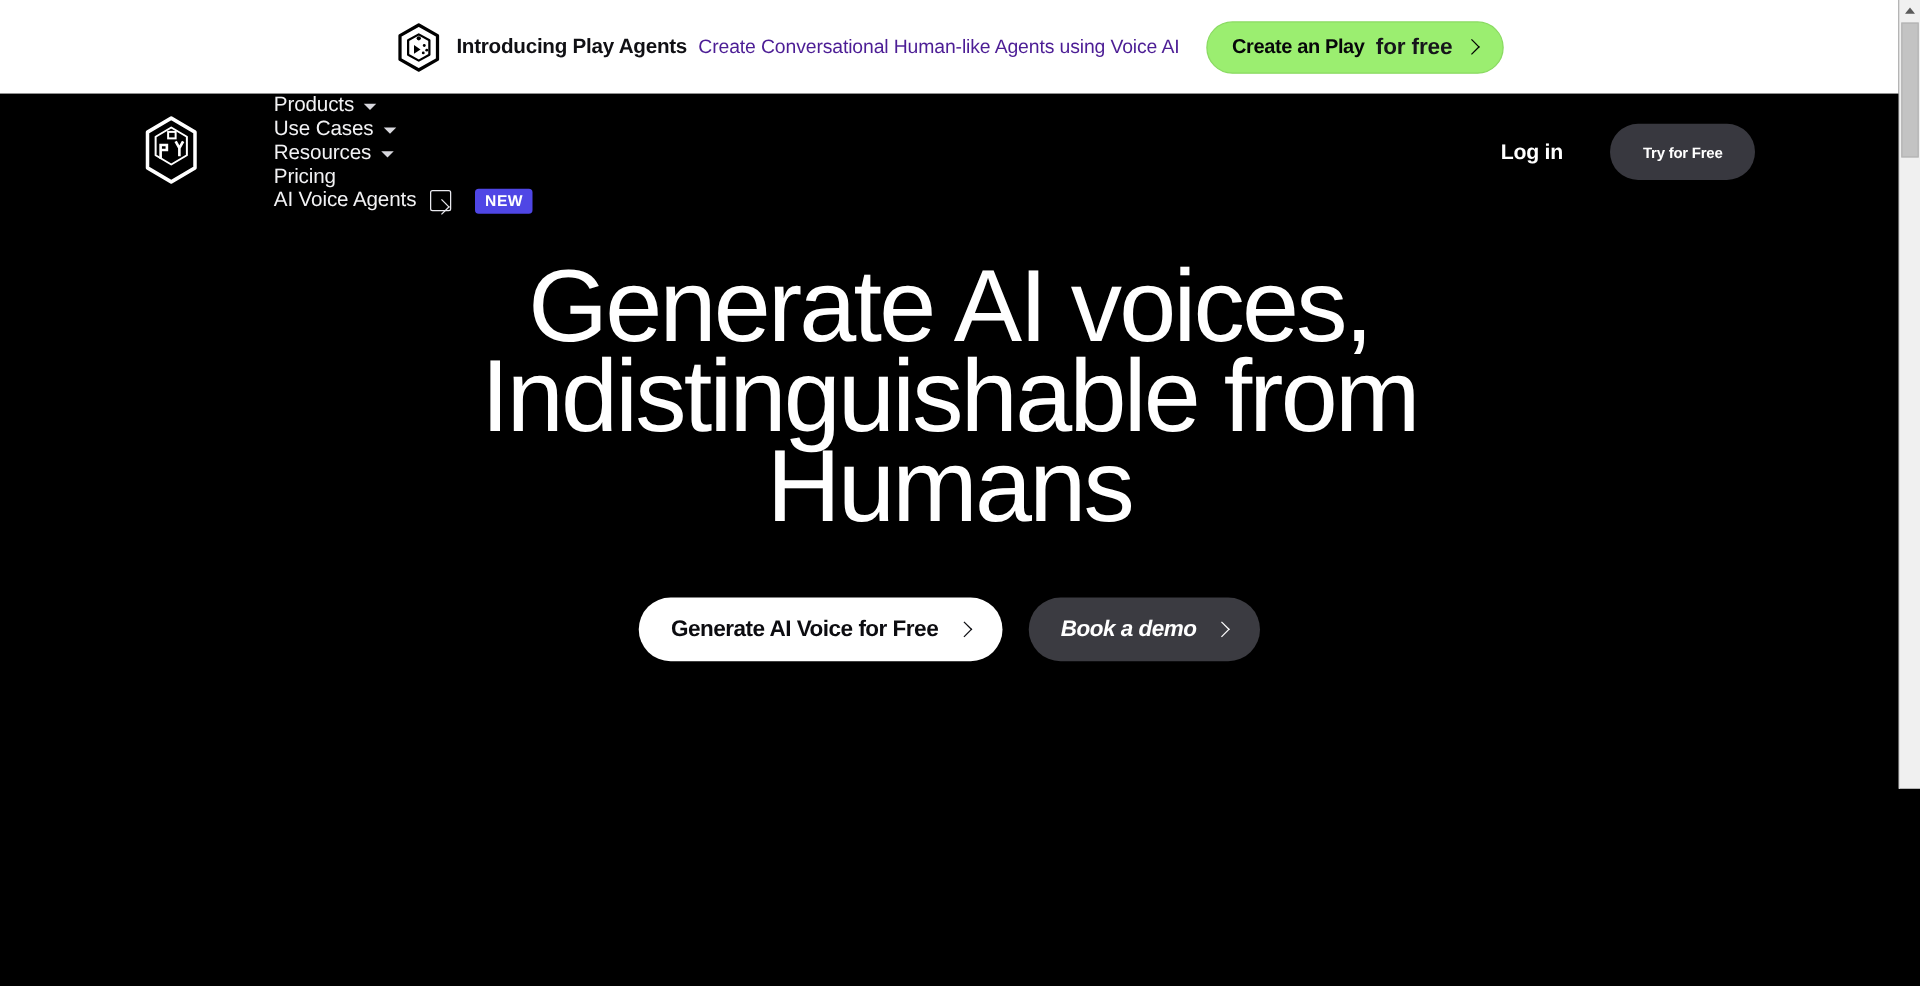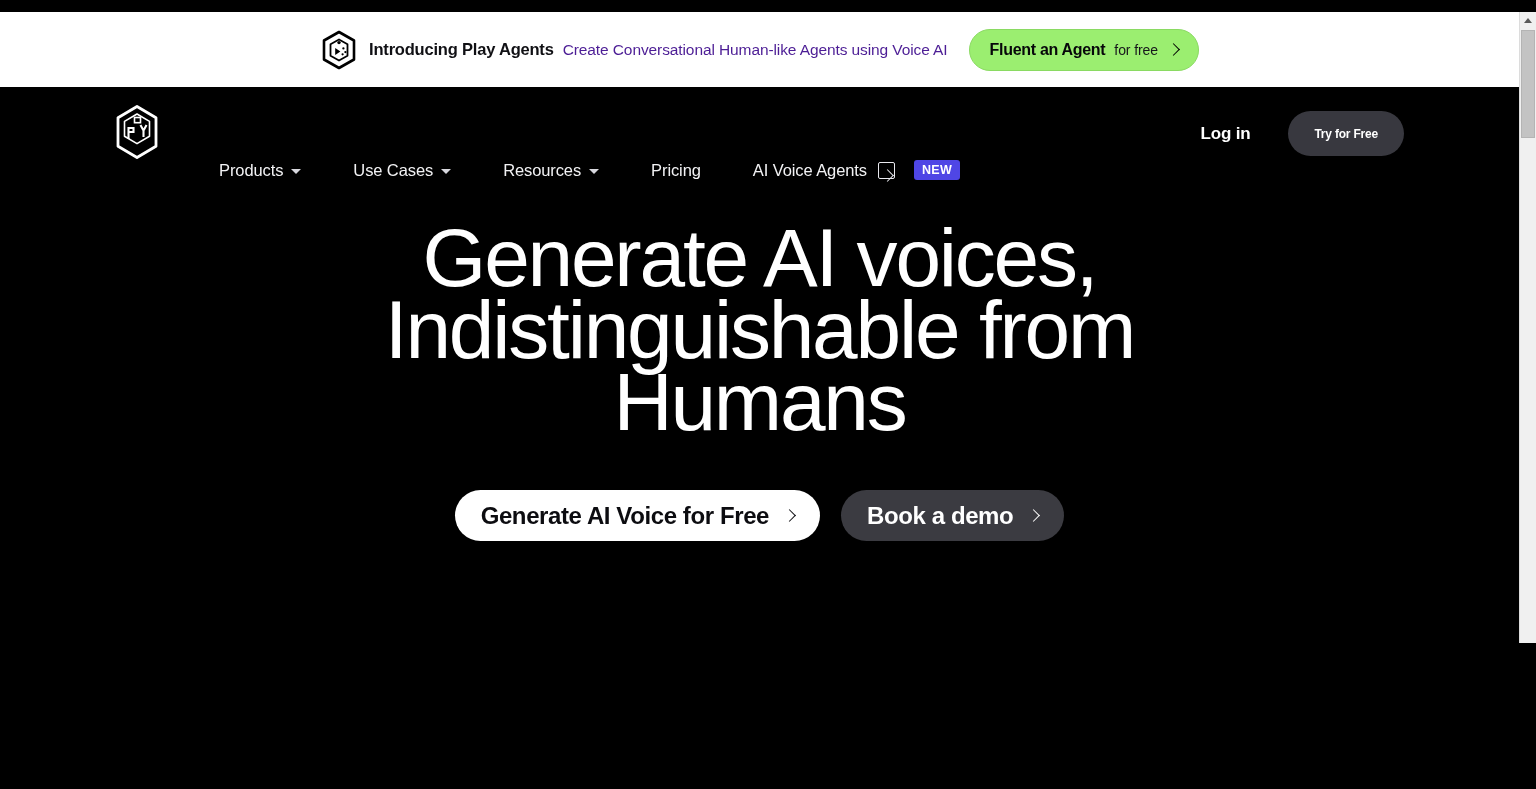--- a/index.html
+++ b/index.html
@@ -11,21 +11,20 @@
     background: #000000;
     font-family: "Liberation Sans", sans-serif;
   }
 
   #page {
     position: relative;
     width: 1536px;
     height: 631px;
     background: #000000;
     overflow: hidden;
-    margin-top: 12px;
   }
 
   
   .viewport {
     position: absolute;
     left: 0; top: 0;
     width: 1519px;
     height: 789px;
     background: #000000;
     overflow: hidden;
@@ -79,21 +78,21 @@
     display: flex;
     align-items: center;
     gap: 9px;
     cursor: pointer;
     white-space: nowrap;
   }
   .banner-cta .b1 {
     font-size: 16px; font-weight: 700; color: #07070a; letter-spacing: -0.3px;
   }
   .banner-cta .b2 {
-    font-size: 14px; font-weight: 400; color: #16161b; letter-spacing: -0.1px;
+    font-size: 18px; font-weight: 700; color: #16161b; letter-spacing: -0.1px;
   }
   .chev {
     display: inline-block;
     width: 9px; height: 9px;
     border-top: 1.8px solid currentColor;
     border-right: 1.8px solid currentColor;
     transform: rotate(45deg);
     margin-left: 2px;
     margin-bottom: 1px;
   }
@@ -111,22 +110,23 @@
   .nav-logo {
     position: absolute;
     left: 113px; top: 17px;
     width: 48px; height: 56px;
   }
   .nav-links {
     position: absolute;
     left: 219px; top: 0;
     height: 93px;
     display: flex;
-    align-items: flex-end;
+    align-items: flex-start;
     gap: 0;
+    flex-direction: column;
   }
   .nav-item {
     display: flex;
     align-items: center;
     gap: 8px;
     color: #f2f2f4;
     font-size: 16.5px;
     font-weight: 400;
     letter-spacing: -0.1px;
     cursor: pointer;
@@ -235,26 +235,26 @@
   }
   .cta {
     height: 51px;
     border-radius: 26px;
     display: flex;
     align-items: center;
     gap: 14px;
     padding: 0 28px;
     cursor: pointer;
     white-space: nowrap;
-    font-size: 24px;
+    font-size: 18px;
     font-weight: 700;
     letter-spacing: -0.4px;
   }
   .cta-primary { background: #ffffff; color: #0c0c10; padding: 0 26px; }
-  .cta-secondary { background: #3B3B41; color: #ffffff; padding: 15px 26px; }
+  .cta-secondary { background: #3B3B41; color: #ffffff; padding: 15px 26px; font-style: italic; }
 
   
   .circles {
     position: absolute;
     left: 0; top: 700px;
     width: 1519px;
     height: 150px;
     display: flex;
     justify-content: center;
     align-items: flex-start;
@@ -338,21 +338,21 @@
           <path d="M15.2 18 L15.2 25 L20.4 21.5 Z" fill="#000"></path>
           <circle cx="23.4" cy="18.4" r="1.15" fill="#000"></circle>
           <circle cx="25.4" cy="22.1" r="1.15" fill="#000"></circle>
           <circle cx="22.6" cy="24.3" r="1.15" fill="#000"></circle>
         </svg>
 
         <span class="banner-strong">Introducing Play Agents</span>
         <span class="banner-text">Create Conversational Human-like Agents using Voice AI</span>
 
         <div class="banner-cta">
-          <span class="b1">Fluent an Agent</span>
+          <span class="b1">Create an Play</span>
           <span class="b2">for free</span>
           <span class="chev"></span>
         </div>
 
       </div>
     </div>
 
     <div class="navbar">
 
       <svg class="nav-logo" viewBox="0 0 48 56">

